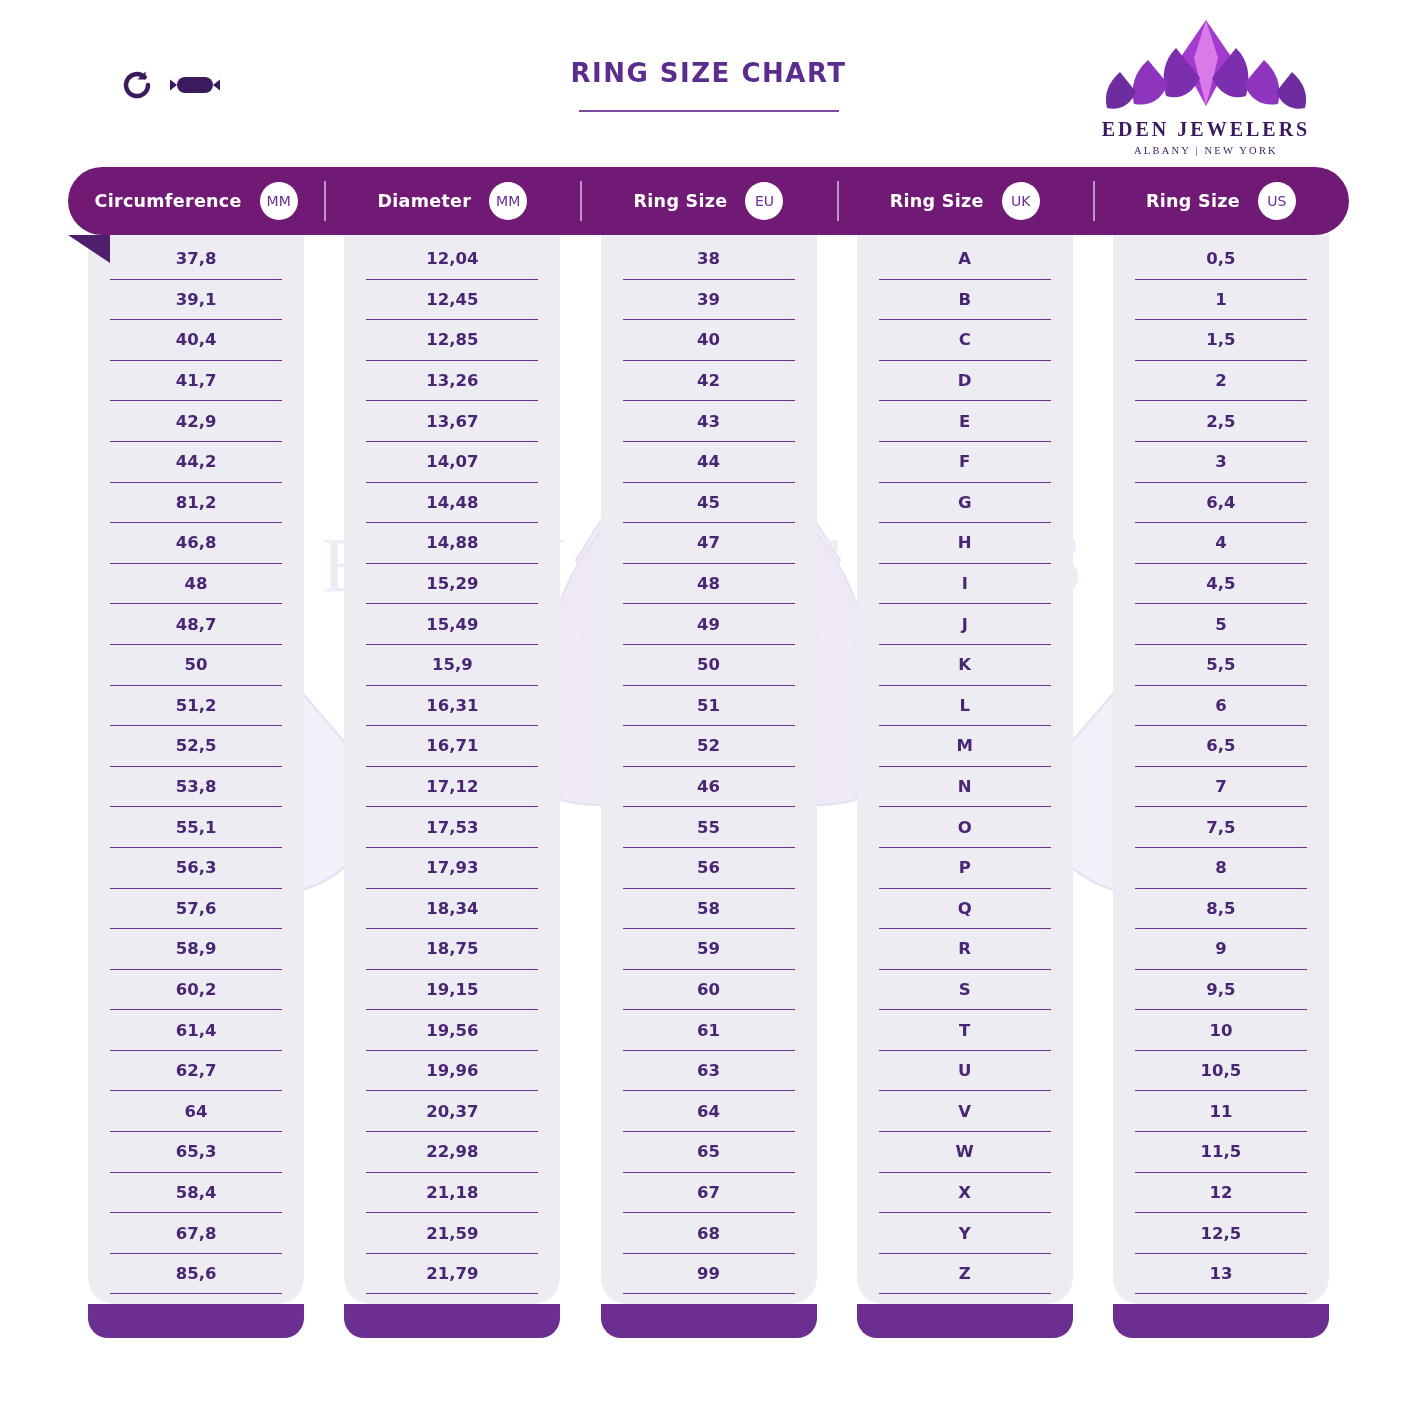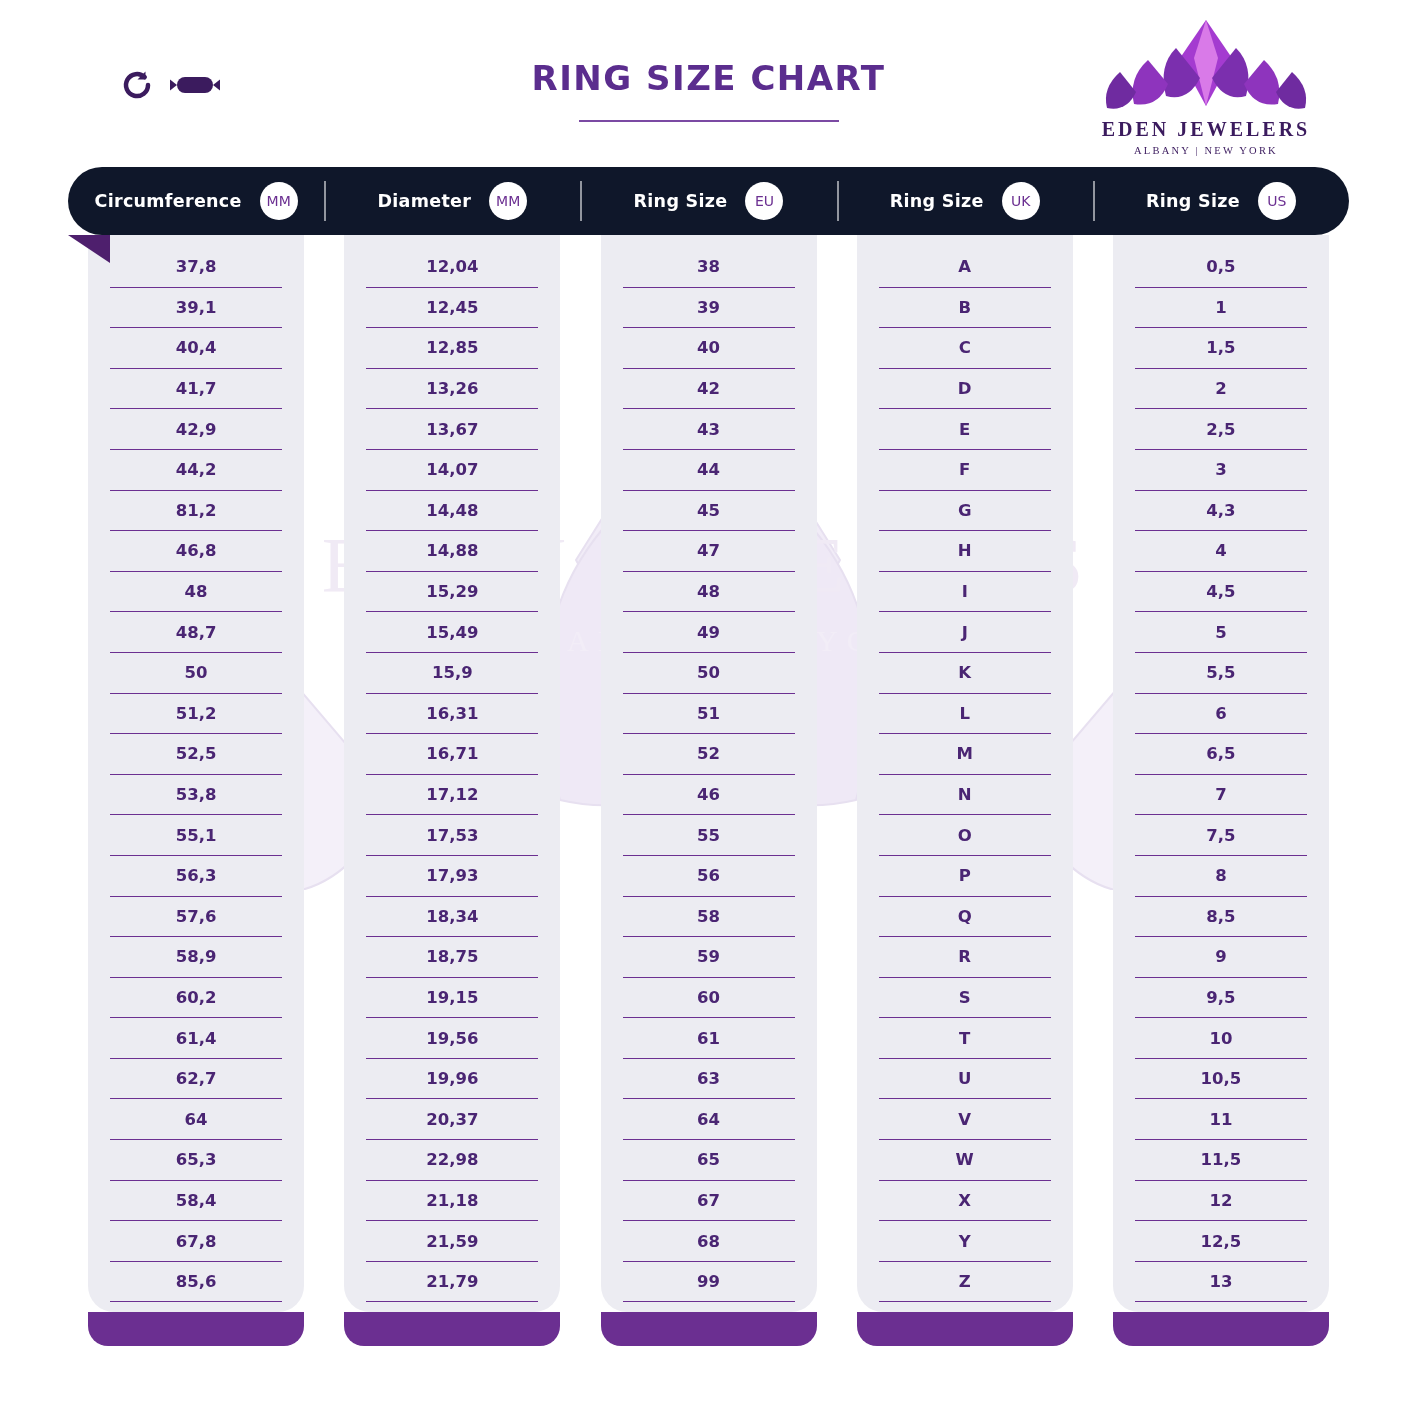--- a/index.html
+++ b/index.html
@@ -32,21 +32,21 @@
   }
   .icon-refresh svg { display: block; }
   .icon-resize svg { display: block; }
 
   .title-wrap {
     position: absolute;
     left: 0; right: 0; top: 58px;
     text-align: center;
   }
   .title {
-    font-size: 34px;
+    font-size: 26px;
     font-weight: bold;
     letter-spacing: 1.5px;
     color: #5b2d8e;
     font-family: "DejaVu Sans", sans-serif;
   }
   .title-rule {
     width: 260px; height: 2px;
     background: #7b4aa3;
     margin: 22px auto 0;
   }
@@ -102,21 +102,21 @@
     height: 560px;
     z-index: 0;
     pointer-events: none;
   }
 
   
   .header-bar {
     position: absolute;
     left: 68px; top: 167px;
     width: 1281px; height: 68px;
-    background: #0f172a;
+    background: #701a75;
     border-radius: 34px;
     z-index: 4;
     display: flex;
   }
   .header-tab {
     flex: 1;
     display: flex;
     align-items: center;
     justify-content: center;
     gap: 18px;
@@ -167,21 +167,21 @@
   }
   .col {
     flex: 1;
     display: flex;
     justify-content: center;
   }
   .col-inner {
     width: 216px;
     background: #ececf2;
     border-radius: 0 0 26px 26px;
-    padding: 12px 22px 10px;
+    padding: 4px 22px 10px;
     position: relative;
   }
   .cell {
     height: 40.6px;
     display: flex;
     align-items: center;
     justify-content: center;
     font-size: 16.5px;
     font-weight: bold;
     color: #4a2573;
@@ -430,21 +430,21 @@
       </div>
     </div>
     <div class="col">
       <div class="col-inner" id="col-4">
         <div class="cell">0,5</div>
           <div class="cell">1</div>
           <div class="cell">1,5</div>
           <div class="cell">2</div>
           <div class="cell">2,5</div>
           <div class="cell">3</div>
-          <div class="cell">4,3</div>
+          <div class="cell">6,4</div>
           <div class="cell">4</div>
           <div class="cell">4,5</div>
           <div class="cell">5</div>
           <div class="cell">5,5</div>
           <div class="cell">6</div>
           <div class="cell">6,5</div>
           <div class="cell">7</div>
           <div class="cell">7,5</div>
           <div class="cell">8</div>
           <div class="cell">8,5</div>

